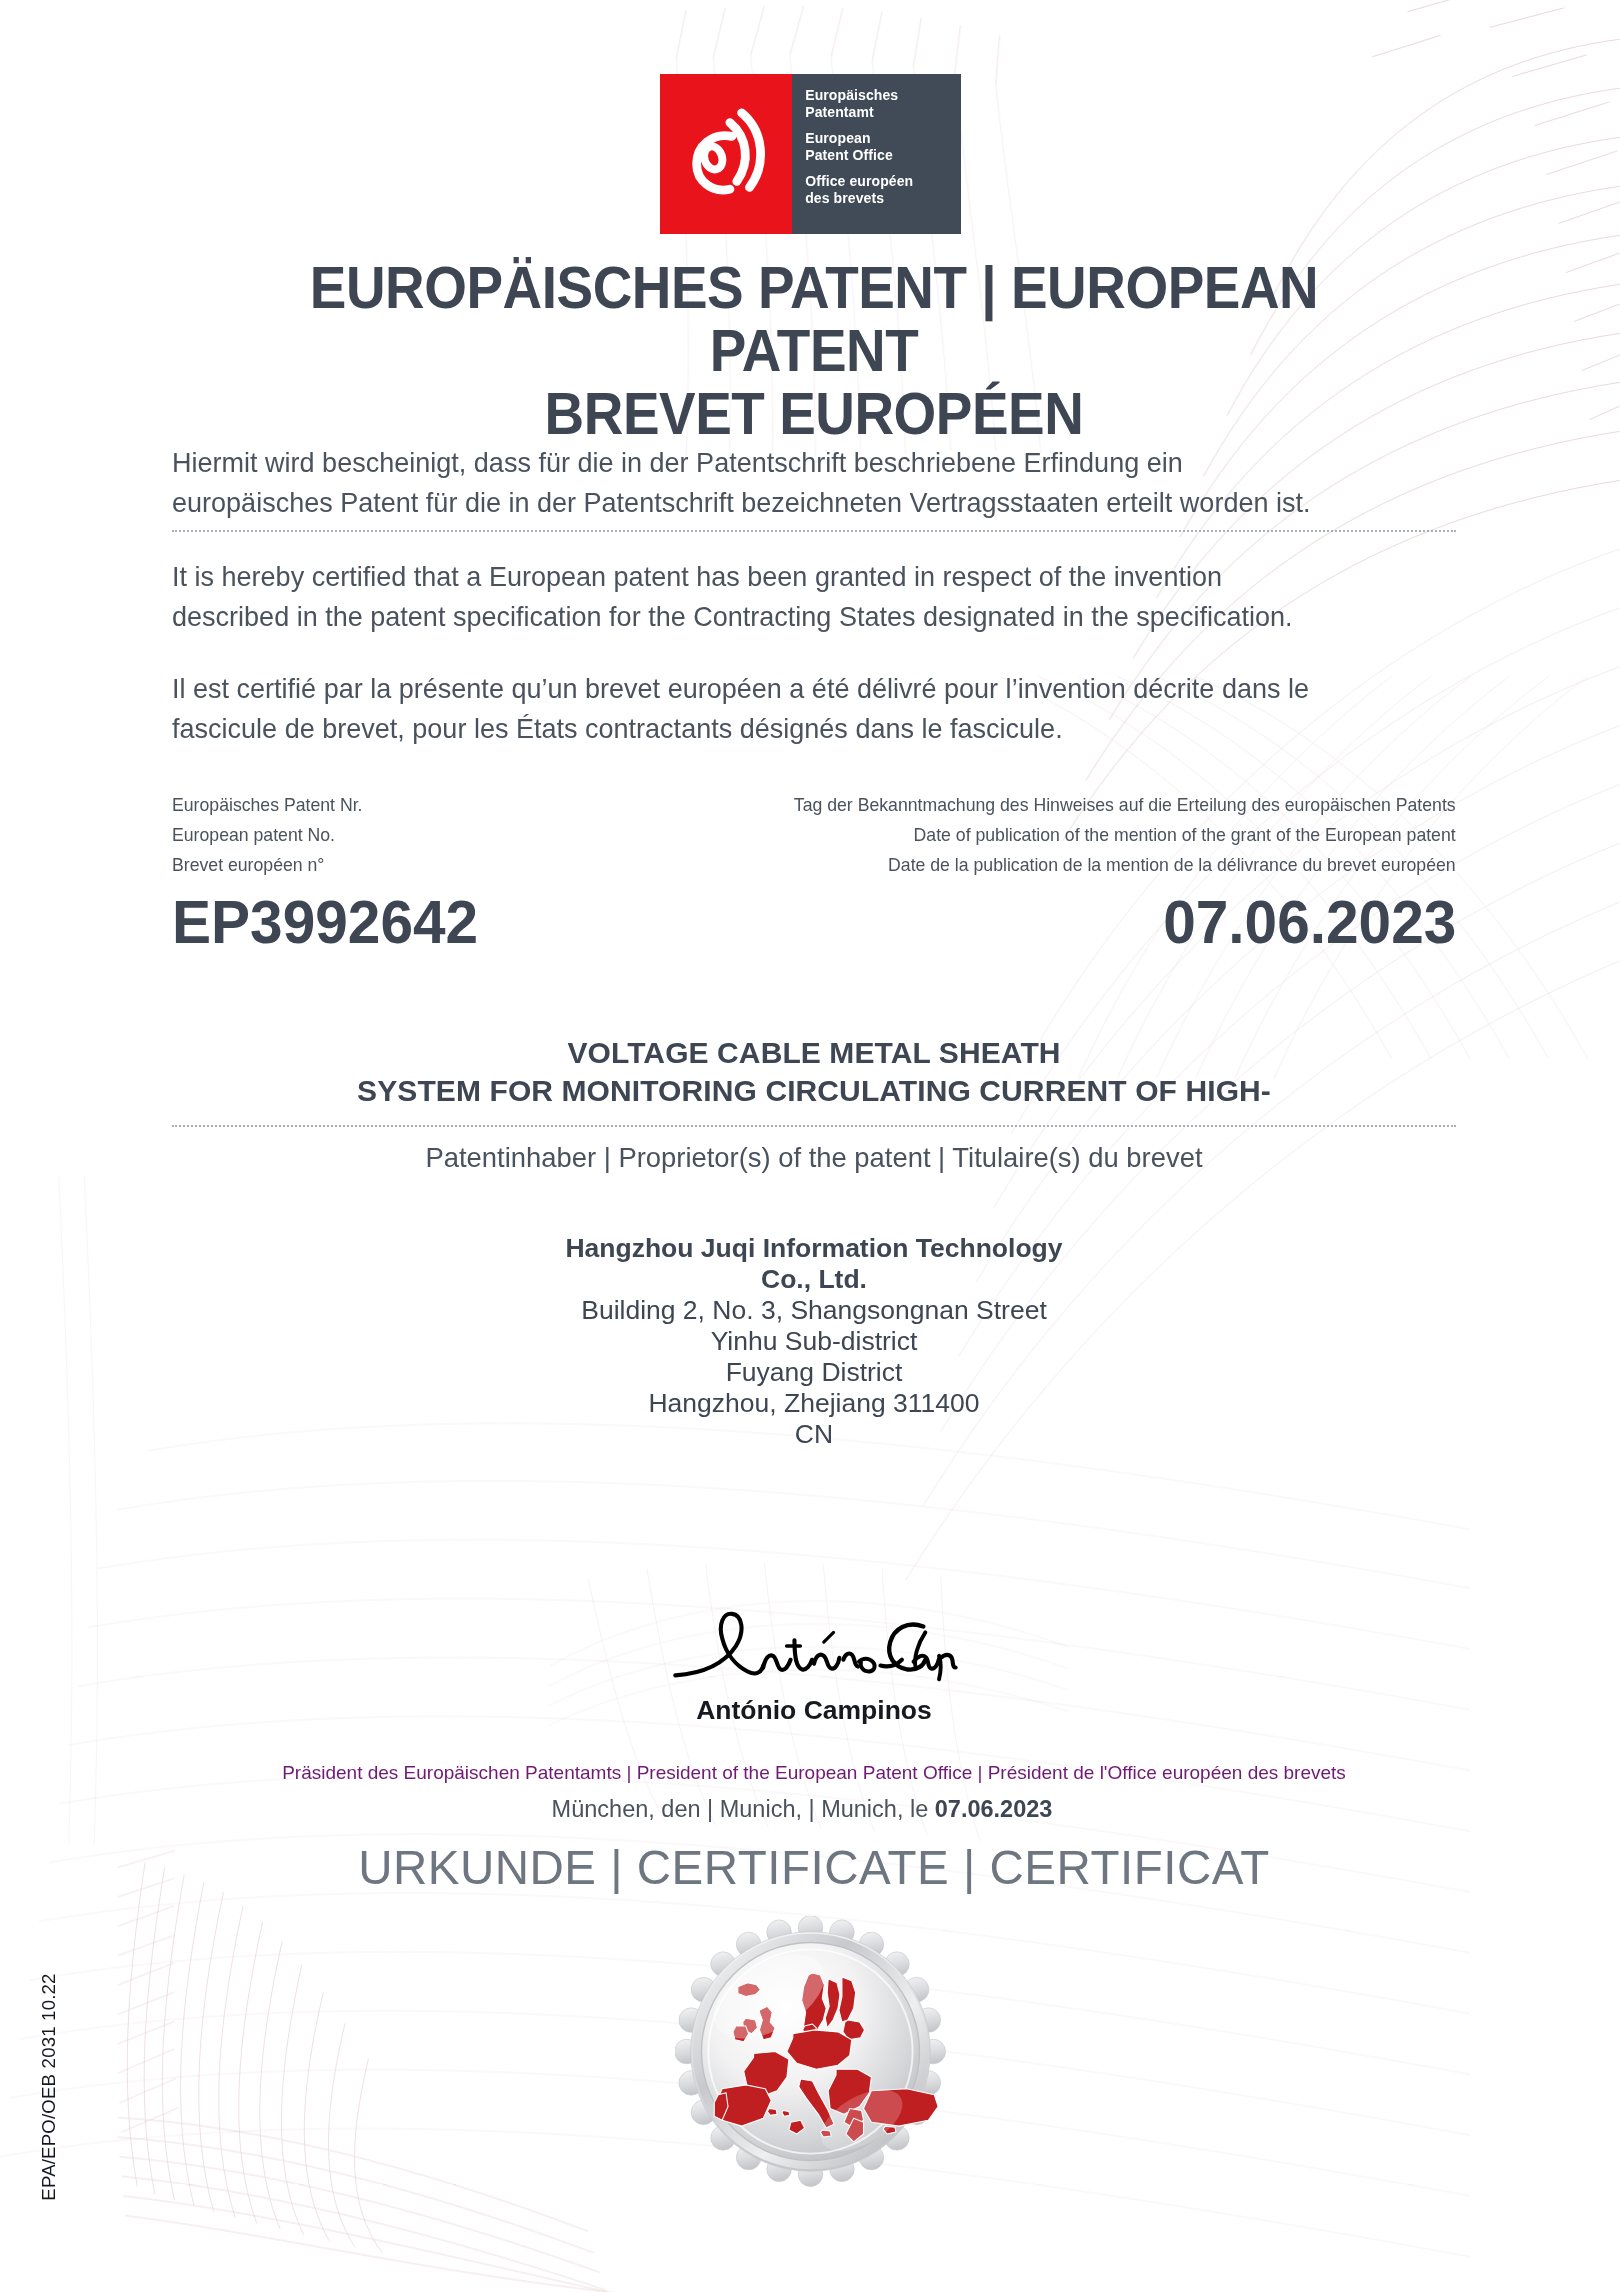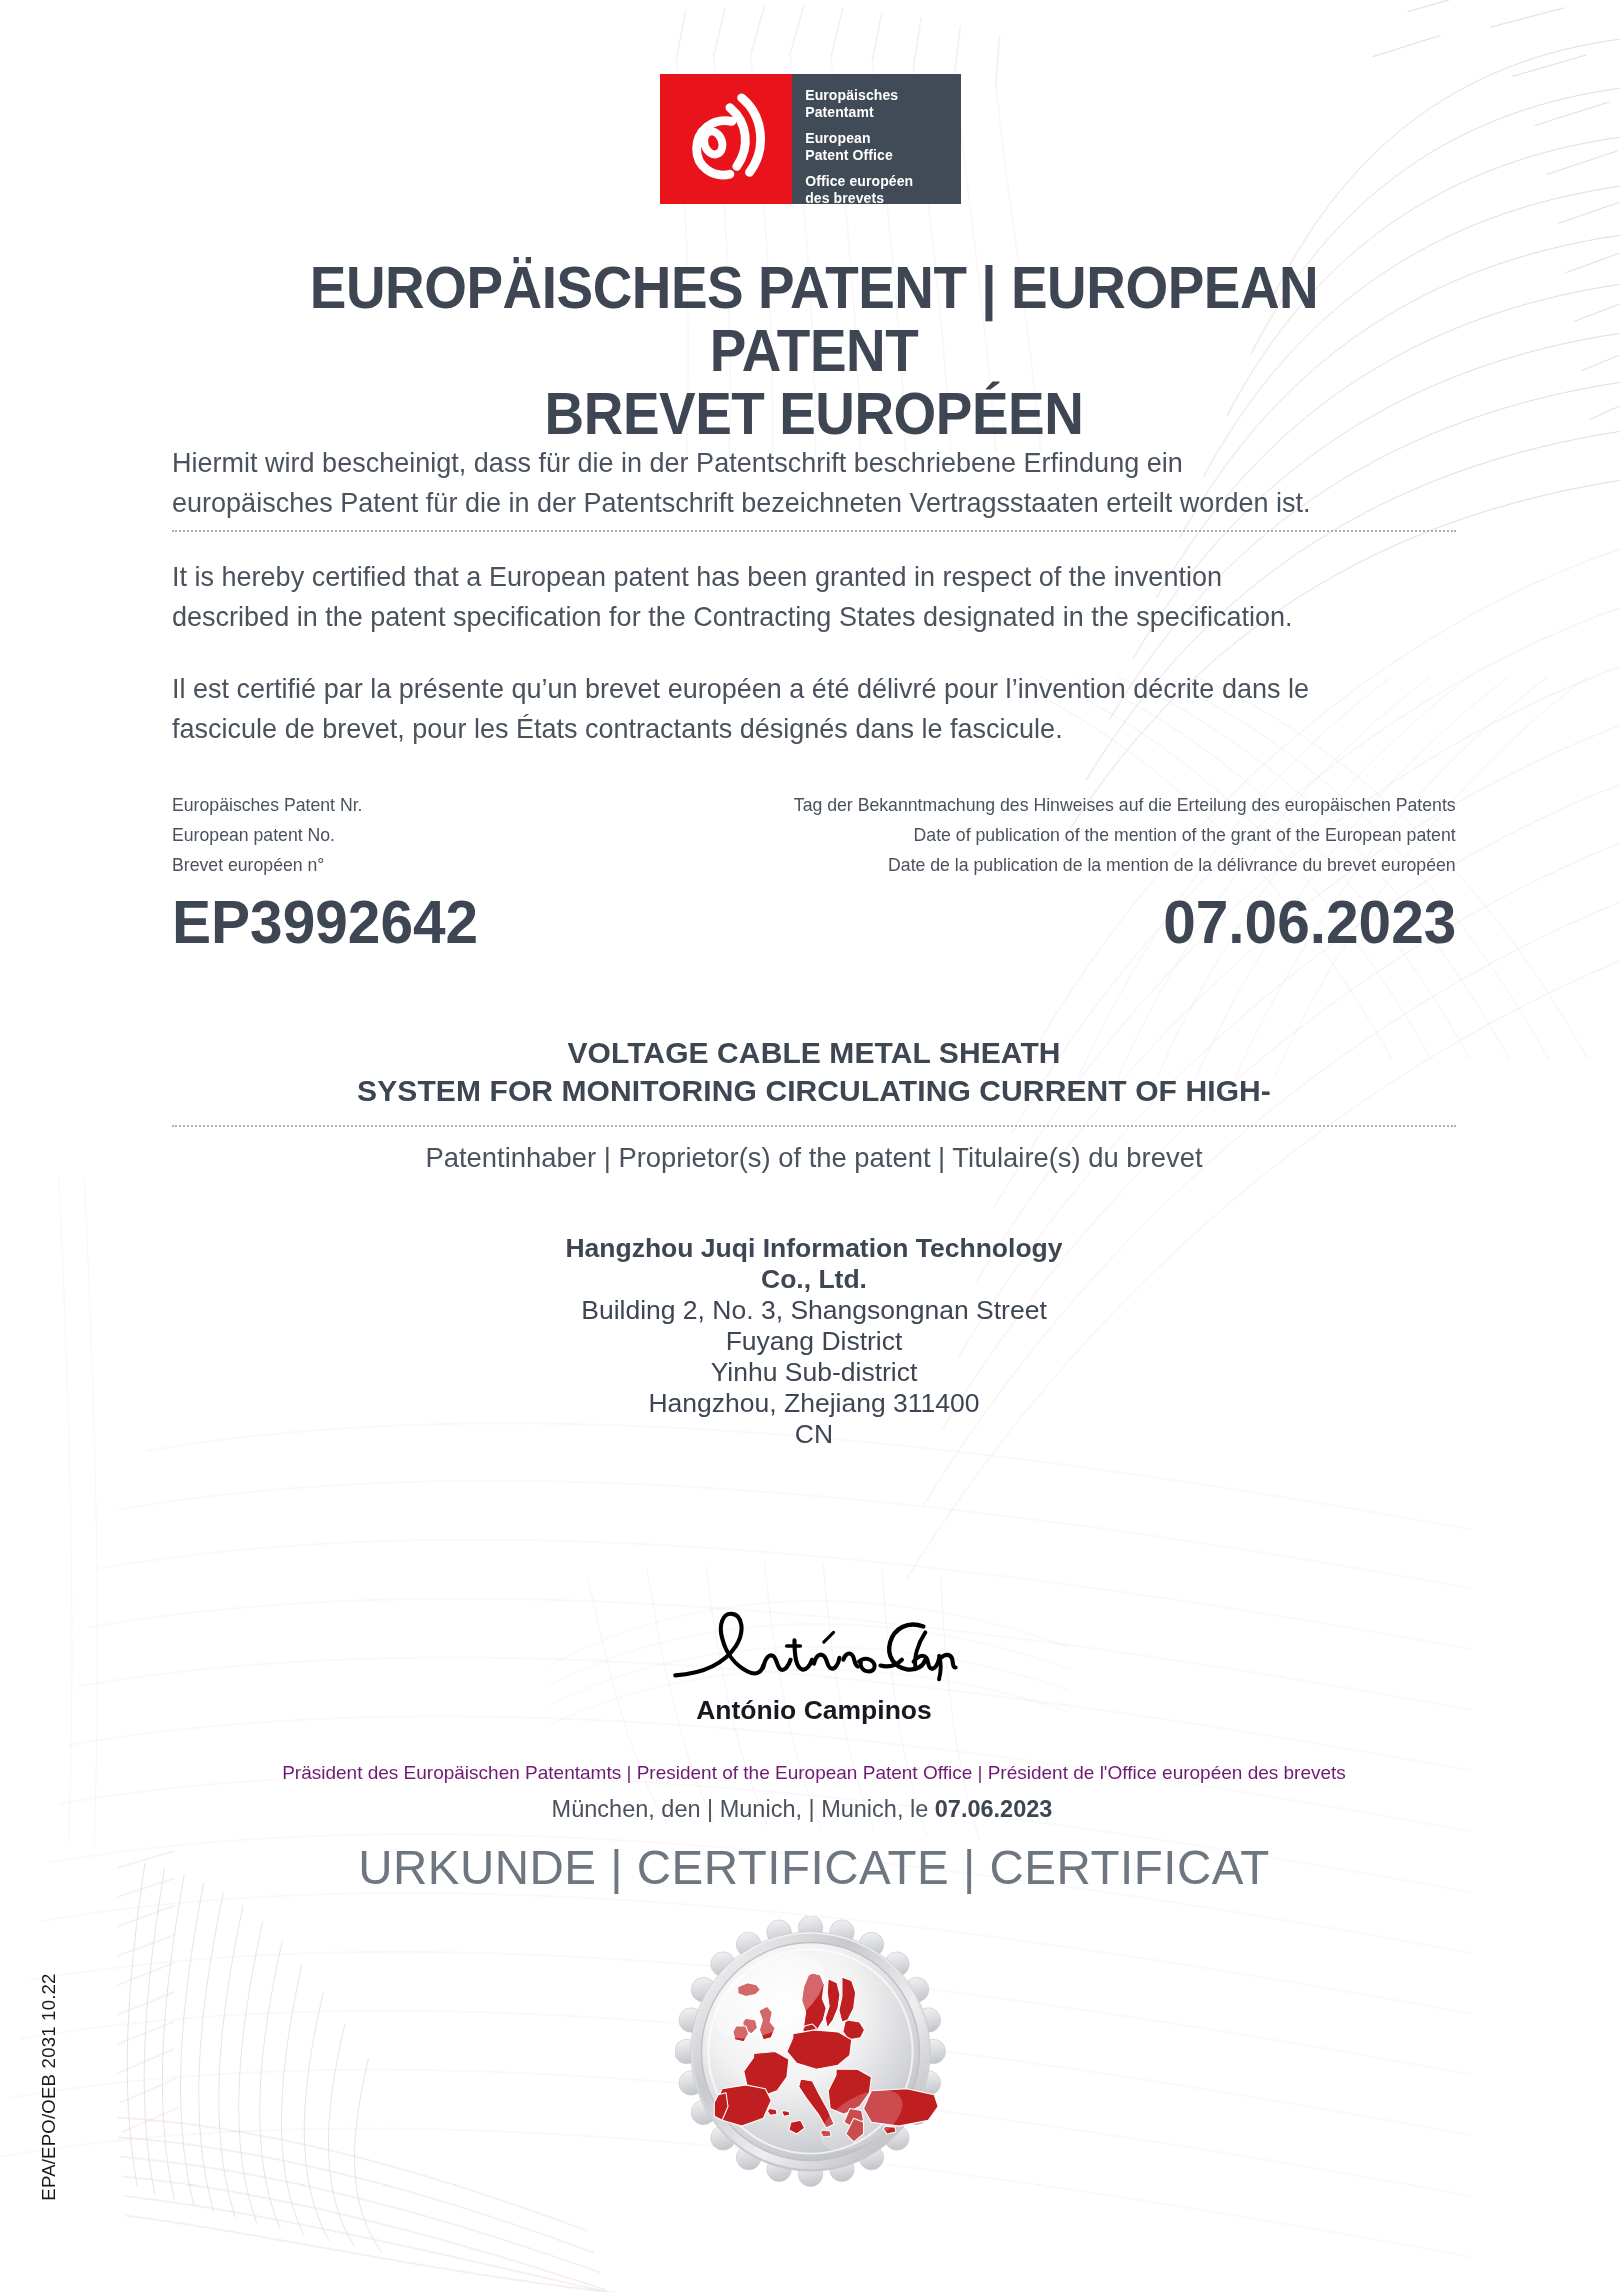--- a/index.html
+++ b/index.html
@@ -40,21 +40,21 @@
     position: absolute;
     left: 0; top: 0;
     width: 1620px;
     display: flex;
     justify-content: center;
     padding-top: 74px;
   }
   .logo {
     display: flex;
     width: 301px;
-    height: 130px;
+    height: 160px;
     box-shadow: 0 0 0 0 transparent;
   }
   .logo-red {
     width: 132px;
     background: #e9131c;
     display: flex;
     align-items: center;
     justify-content: center;
   }
   .logo-red svg { display: block; }
@@ -522,22 +522,22 @@
   </div>
 
   <div class="dotline d2"></div>
 
   <div class="prop-label">Patentinhaber | Proprietor(s) of the patent | Titulaire(s) du brevet</div>
 
   <div class="prop-block">
     <div class="prop-name">Hangzhou Juqi Information Technology</div>
     <div class="prop-name">Co., Ltd.</div>
     <div class="prop-addr-line">Building 2, No. 3, Shangsongnan Street</div>
+    <div class="prop-addr-line">Yinhu Sub-district</div>
     <div class="prop-addr-line">Fuyang District</div>
-    <div class="prop-addr-line">Yinhu Sub-district</div>
     <div class="prop-addr-line">Hangzhou, Zhejiang 311400</div>
     <div class="prop-addr-line">CN</div>
   </div>
 
   <div class="sig-wrap">
     <svg class="sig-svg" width="294" height="84" viewBox="0 0 300 86" aria-hidden="true">
       <g fill="none" stroke="#000000" stroke-linecap="round" stroke-linejoin="round">
         <path d="M8 70 C36 68 58 58 70 40 C80 24 76 8 66 7 C57 6 52 18 56 32 C60 48 70 60 82 66 C90 70 96 68 98 60" stroke-width="4.2"></path>
         <path d="M98 62 C100 52 104 48 108 50 C112 52 112 62 116 64 C120 66 124 60 126 54" stroke-width="4.2"></path>
         <path d="M122 40 L136 40" stroke-width="3.6"></path>

